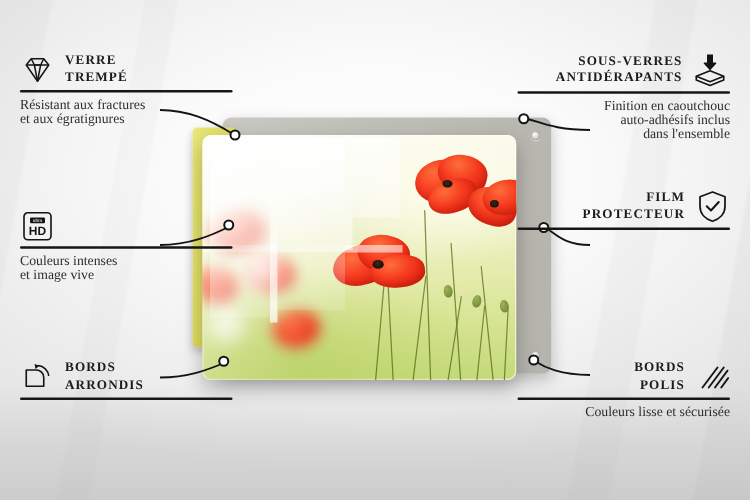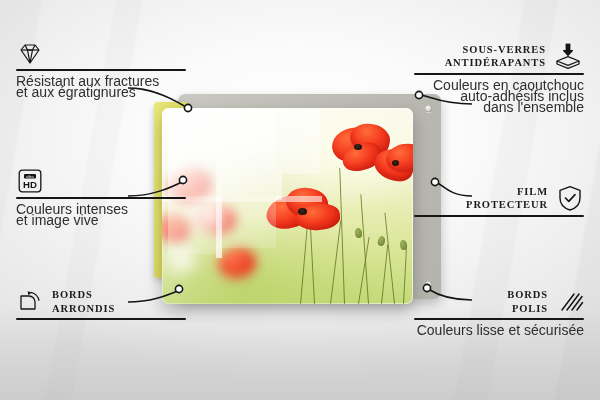--- a/index.html
+++ b/index.html
@@ -124,22 +124,22 @@
   .callout.right .head{ flex-direction:row; justify-content:flex-end; }
   .title{
     font-family:"Liberation Serif", serif;
     font-size:10.5px; font-weight:700; letter-spacing:.9px;
     color:#1b1b1b; line-height:13.5px; text-transform:uppercase;
     white-space:pre-line;
   }
   .callout.right .title{ text-align:right; }
   .rule{ height:1.6px; background:#161616; margin:3px 0 5px; border-radius:1px; }
   .desc{
-    font-family:Liberation Sans, sans-serif;
-    font-size:14px; color:#2e2e2e; line-height:11.4px; white-space:pre-line;
+    font-family:Liberation Serif, serif;
+    font-size:11px; color:#2e2e2e; line-height:11.4px; white-space:pre-line;
   }
   .callout.right .desc{ text-align:right; }
 
   .icon{ flex:0 0 auto; display:block; }
 
   
   .connectors{ position:absolute; inset:0; pointer-events:none; }
 </style>
 </head>
 <body>
@@ -245,20 +245,22 @@
   <div class="head">
     <svg class="icon" width="28" height="24" viewBox="0 0 28 24">
       <g fill="none" stroke="#141414" stroke-width="1.2" stroke-linejoin="round">
         <path d="M5,8 L9,3 L19,3 L23,8 L14,21 Z"></path>
         <path d="M5,8 L23,8"></path>
         <path d="M9,3 L11.5,8 L14,21"></path>
         <path d="M19,3 L16.5,8 L14,21"></path>
         <path d="M11.5,8 L16.5,8"></path>
       </g>
     </svg>
+    <div class="title">VERRE
+TREMPÉ</div>
   </div>
   <div class="rule"></div>
   <div class="desc">Résistant aux fractures
 et aux égratignures</div>
 </div>
 
 <div class="callout left" style="left:16px;top:168px;">
   <div class="head">
     <svg class="icon" width="28" height="26" viewBox="0 0 28 26">
       <rect x="3.2" y="2.2" width="21.6" height="21.6" rx="3" ry="3" fill="none" stroke="#141414" stroke-width="1.3"></rect>
@@ -293,26 +295,26 @@
       <g fill="none" stroke="#141414" stroke-width="1.3" stroke-linejoin="round">
         <path d="M14,2 L14,10"></path>
         <path d="M9.6,8.6 L14,13.4 L18.4,8.6 Z" fill="#141414"></path>
         <path d="M14,14.6 L25,19 L14,23.4 L3,19 Z"></path>
         <path d="M3,19 L3,22 L14,26.4 L25,22 L25,19"></path>
       </g>
       <rect x="11.6" y="1.6" width="4.8" height="7.4" fill="#141414"></rect>
     </svg>
   </div>
   <div class="rule"></div>
-  <div class="desc">Couleurs en caoutchouc
+  <div class="desc">Finition en caoutchouc
 auto-adhésifs inclus
 dans l'ensemble</div>
 </div>
 
-<div class="callout right" style="left:414px;top:184px;">
+<div class="callout right" style="left:414px;top:151px;">
   <div class="head">
     <div class="title">FILM
 PROTECTEUR</div>
     <svg class="icon" width="28" height="28" viewBox="0 0 28 28">
       <path d="M14,2.6 L24,6.4 L24,14 C24,20.4 19.4,24.4 14,26 C8.6,24.4 4,20.4 4,14 L4,6.4 Z" fill="none" stroke="#141414" stroke-width="1.4" stroke-linejoin="round"></path>
       <path d="M9.4,14 L12.8,17.4 L19,10.6" fill="none" stroke="#141414" stroke-width="1.6" stroke-linecap="round" stroke-linejoin="round"></path>
     </svg>
   </div>
   <div class="rule"></div>
 </div>

